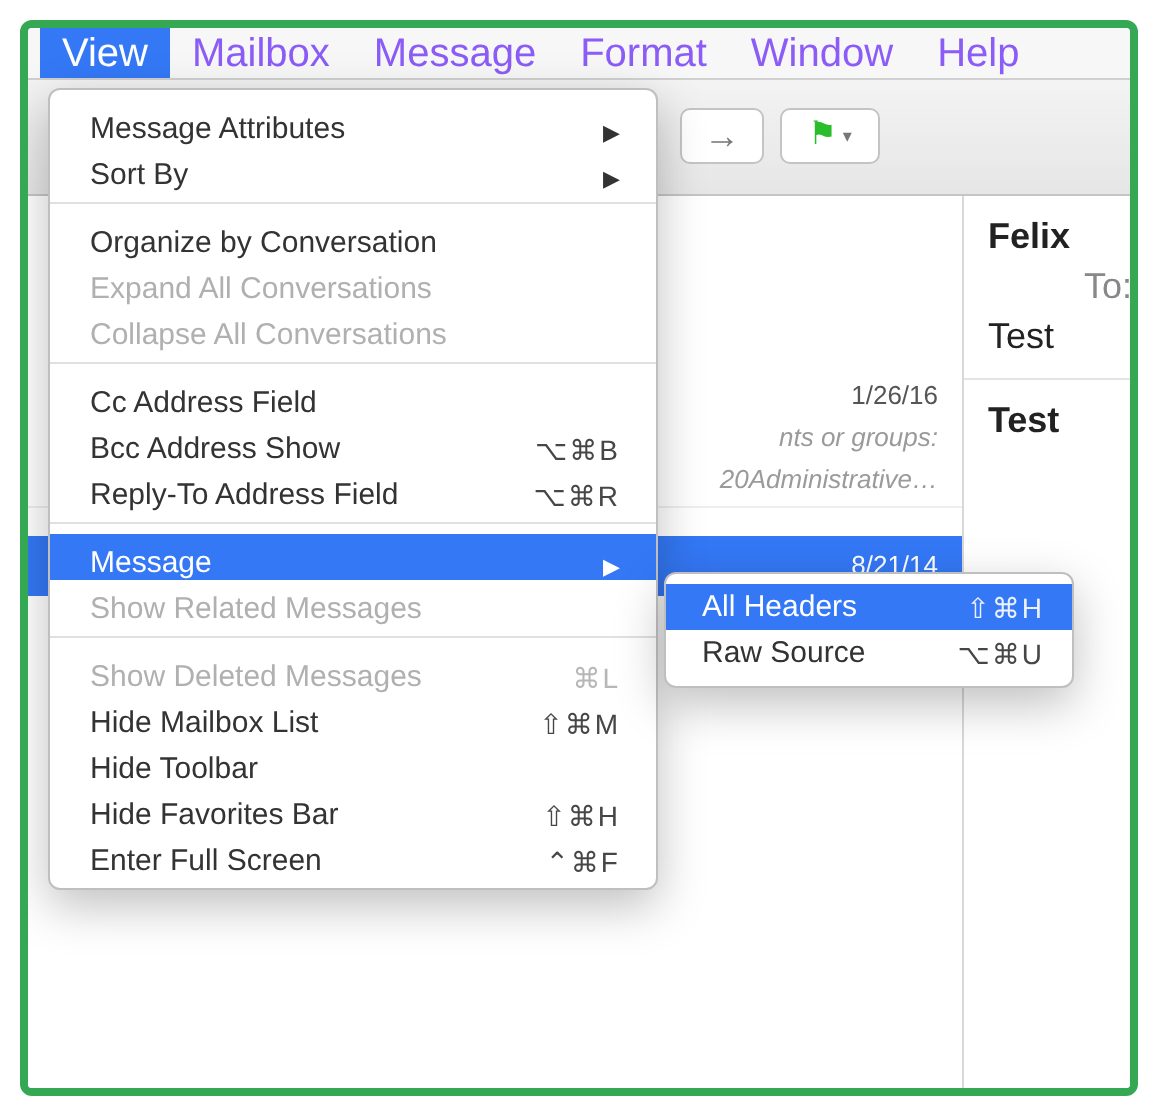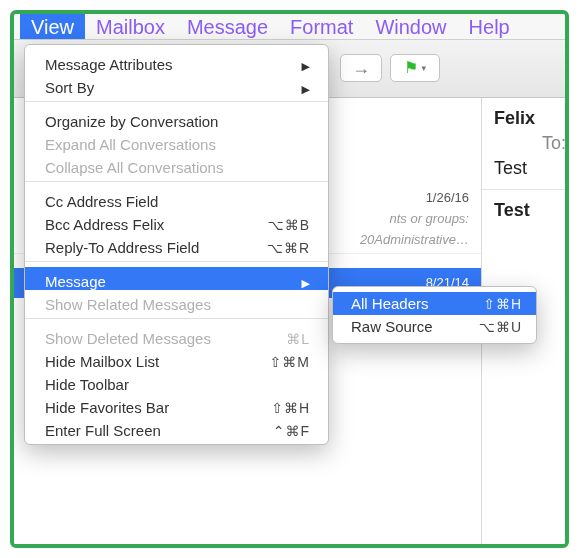--- a/index.html
+++ b/index.html
@@ -244,21 +244,21 @@
       <span class="label">Expand All Conversations</span>
     </div>
     <div class="item disabled">
       <span class="label">Collapse All Conversations</span>
     </div>
     <div class="sep"></div>
     <div class="item">
       <span class="label">Cc Address Field</span>
     </div>
     <div class="item">
-      <span class="label">Bcc Address Felix</span>
+      <span class="label">Bcc Address Show</span>
       <span class="shortcut">⌥⌘B</span>
     </div>
     <div class="item">
       <span class="label">Reply-To Address Field</span>
       <span class="shortcut">⌥⌘R</span>
     </div>
     <div class="sep"></div>
     <div class="item highlight">
       <span class="label">Message</span>
       <span class="arrow">▶</span>

